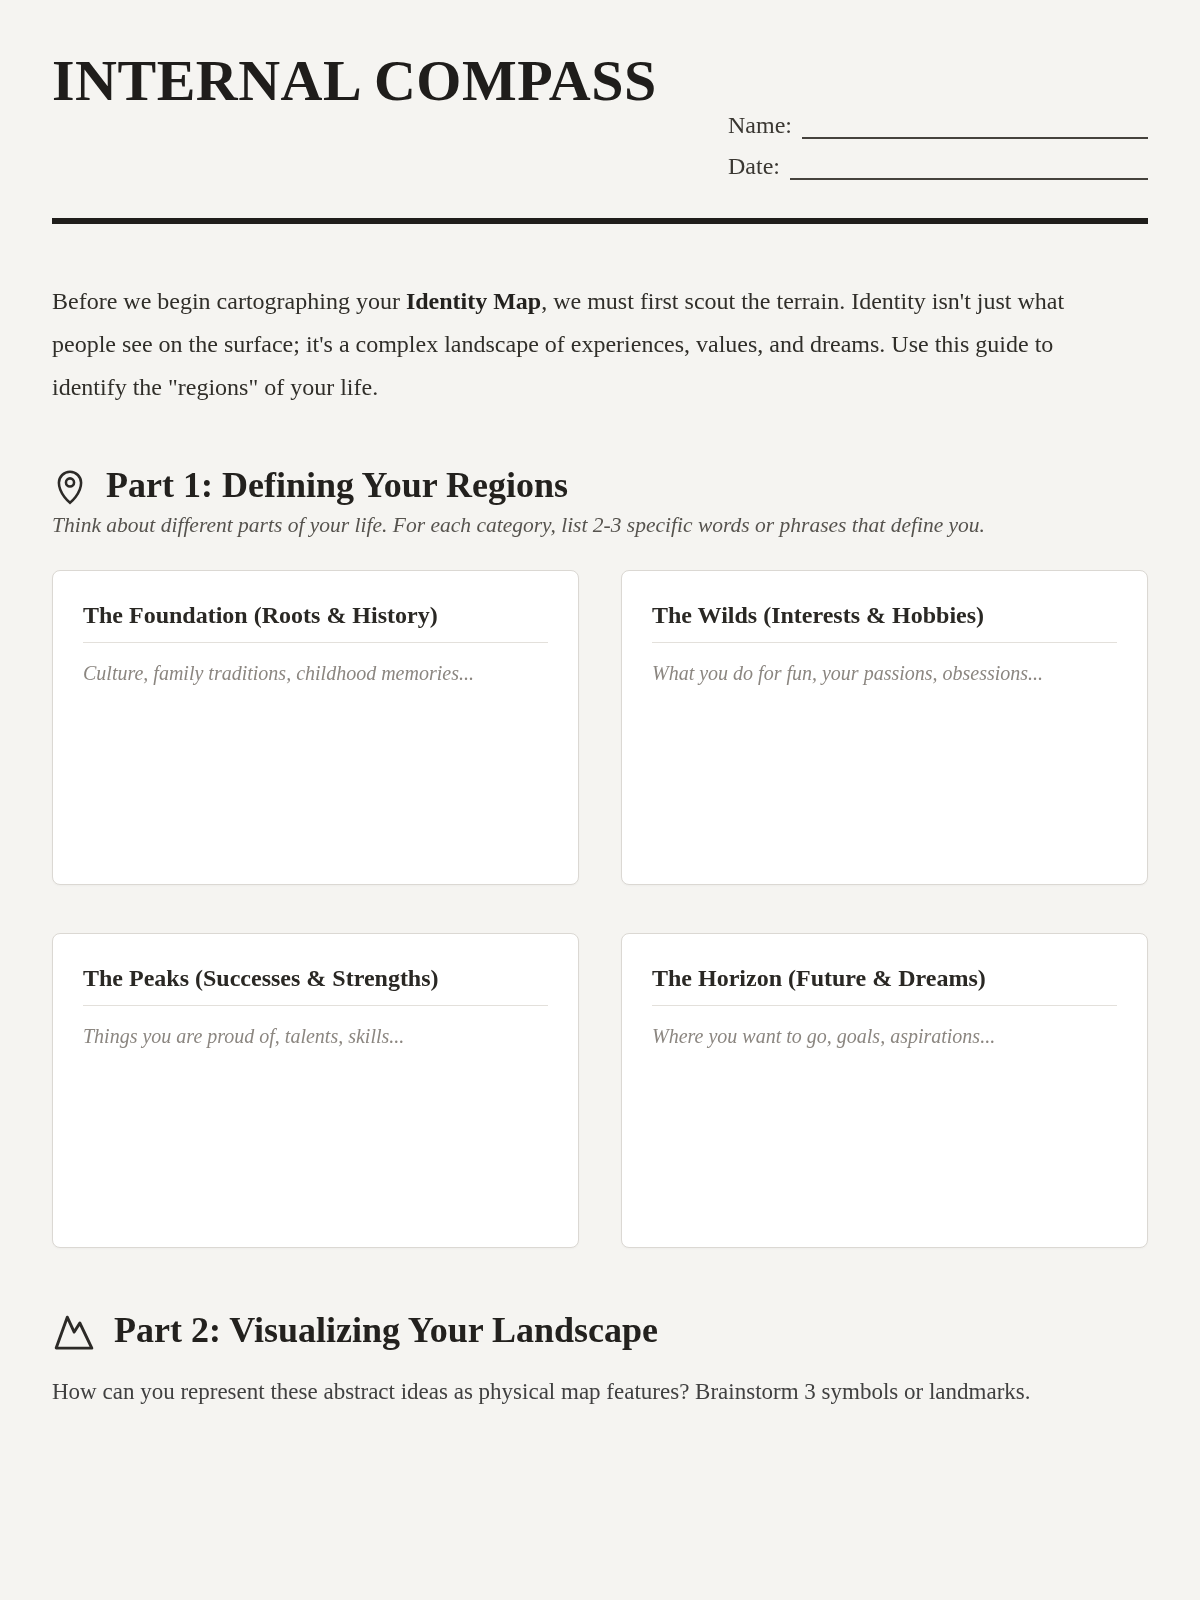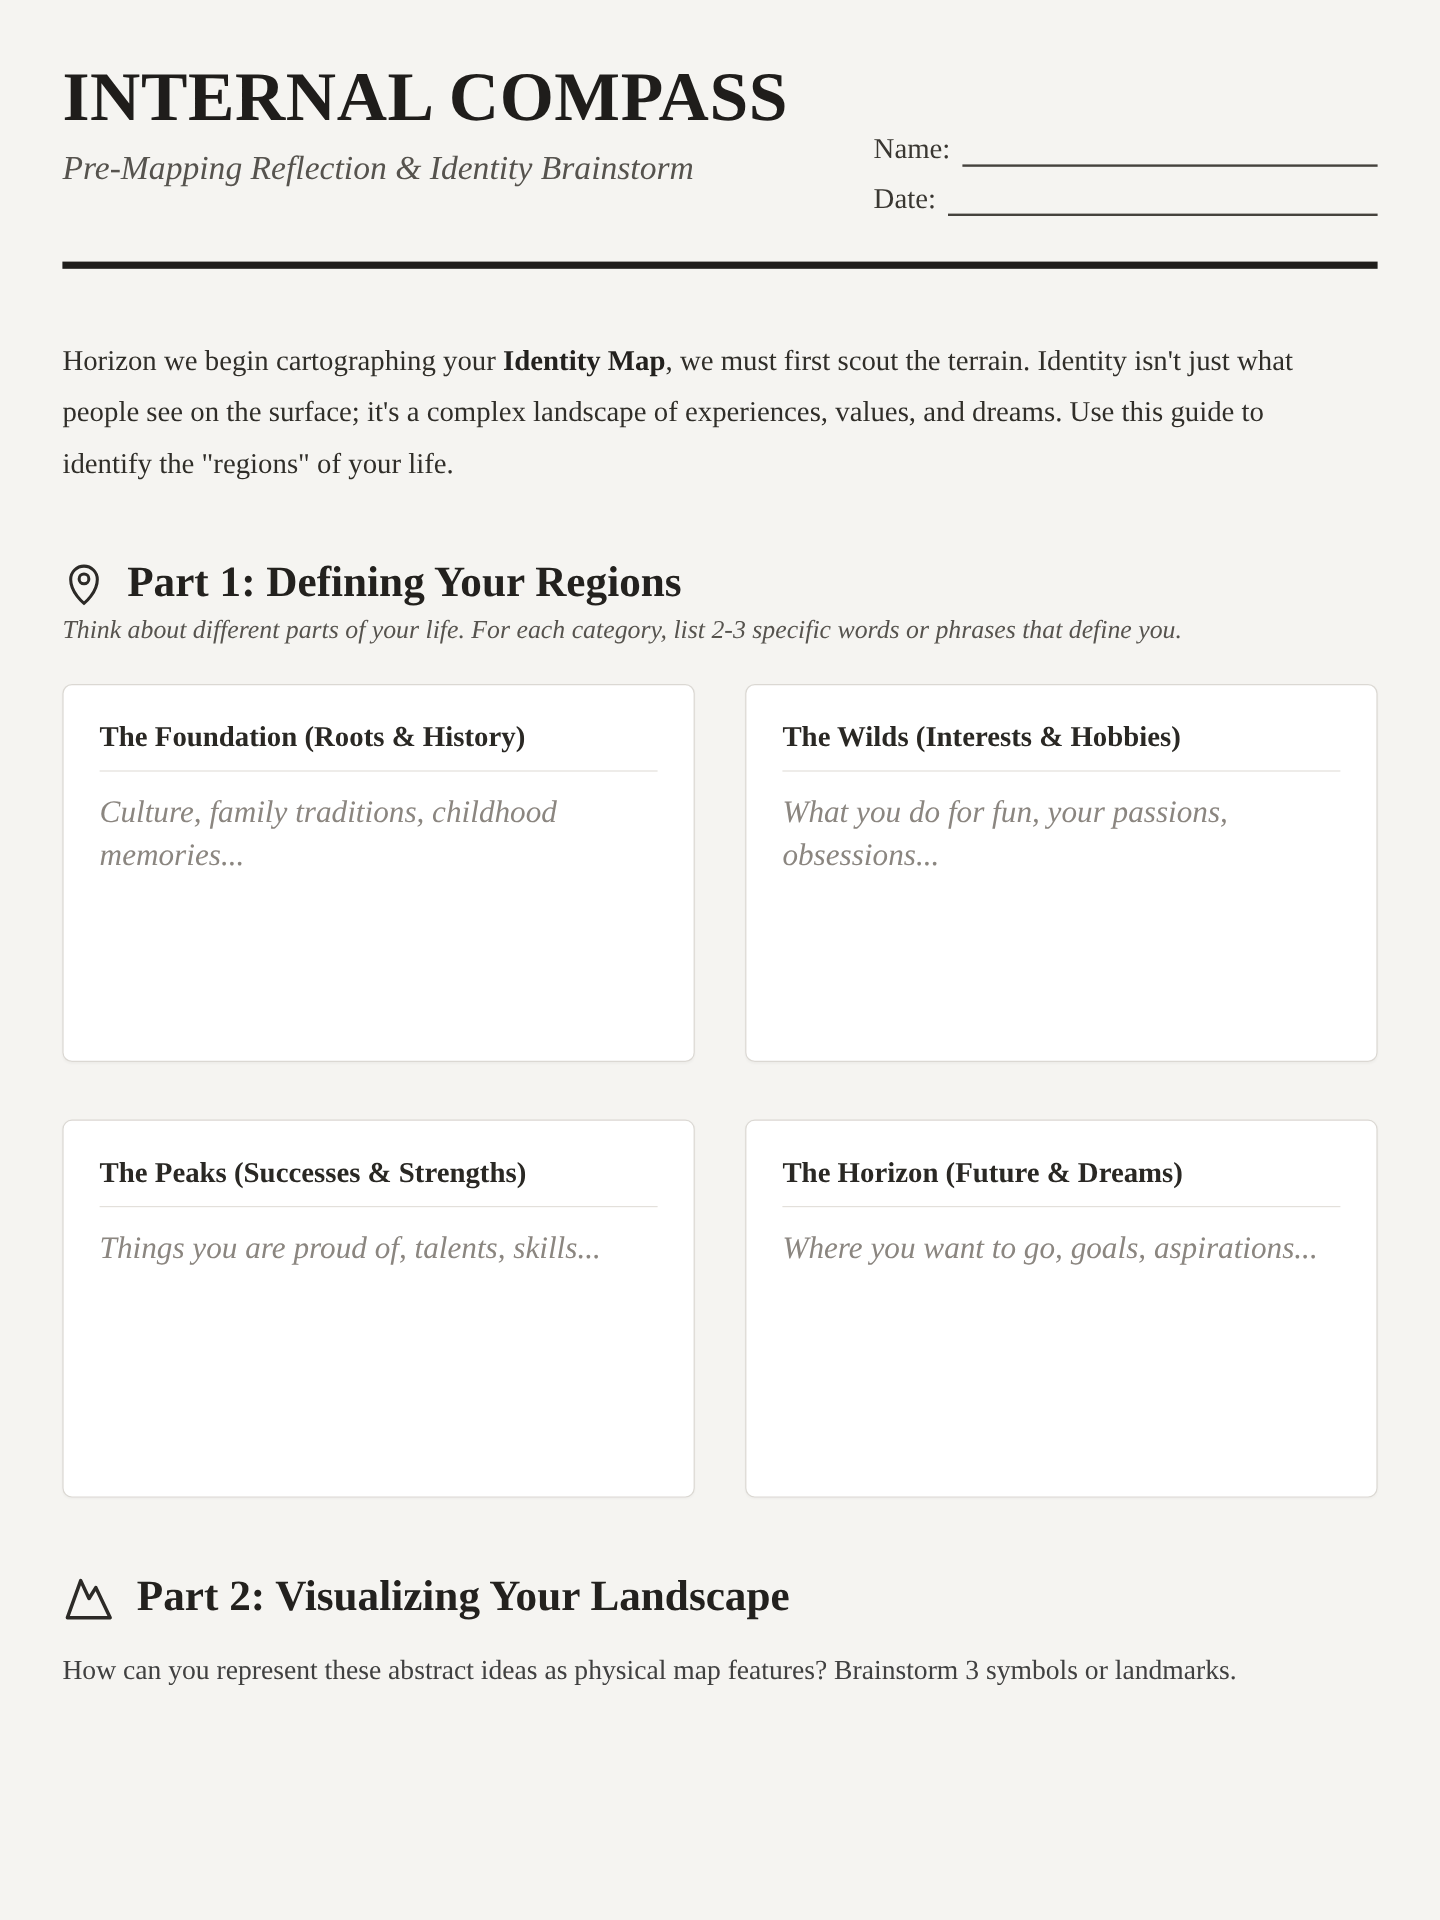--- a/index.html
+++ b/index.html
@@ -71,21 +71,21 @@
     height: 315px;
     padding: 30px 30px 0 30px;
     box-shadow: 0 1px 2px rgba(0,0,0,0.03);
   }
   .region-title {
     font-size: 24px; font-weight: 700; color: #2a2824;
     padding-bottom: 12px; border-bottom: 1px solid #e3e0db;
     line-height: 1.2;
   }
   .region-hint {
-    margin-top: 16px; font-size: 26px; font-style: italic;
+    margin-top: 16px; font-size: 20px; font-style: italic;
     color: #8b8680; line-height: 1.4;
   }
 
   
   .landmark-row { margin-top: 24px; display: flex; gap: 34px; }
   .sketch-box {
     flex: 0 0 158px; height: 170px;
     border: 2px dashed #8f8b85;
     background: transparent;
   }
@@ -103,37 +103,36 @@
   }
 </style>
 </head>
 <body>
 
 <div class="page">
 
   <div class="header">
     <div>
       <div class="doc-title">INTERNAL COMPASS</div>
-      <div class="doc-subtitle">Pre-Mapping Reflection &amp; Identity Brainstorm</div>
     </div>
     <div class="fill-block">
       <div class="fill-row">
         <span class="fill-label">Name:</span>
         <span class="fill-line"></span>
       </div>
       <div class="fill-row">
         <span class="fill-label">Date:</span>
         <span class="fill-line"></span>
       </div>
     </div>
   </div>
 
   <div class="rule"></div>
 
-  <p class="intro"><span>Horizon we begin cartographing your </span><b>Identity Map</b><span>, we must first scout the terrain. Identity isn't just what people see on the surface; it's a complex landscape of experiences, values, and dreams. Use this guide to identify the "regions" of your life.</span></p>
+  <p class="intro"><span>Before we begin cartographing your </span><b>Identity Map</b><span>, we must first scout the terrain. Identity isn't just what people see on the surface; it's a complex landscape of experiences, values, and dreams. Use this guide to identify the "regions" of your life.</span></p>
 
   <div class="section-heading p1">
     <span class="icon">
       <svg width="36" height="42" viewBox="0 0 24 26" fill="none" stroke="currentColor" stroke-width="1.7">
         <path d="M12 24.2 C12 24.2 4.6 18.3 4.6 10.9 A7.4 7.4 0 0 1 19.4 10.9 C19.4 18.3 12 24.2 12 24.2 Z"></path>
         <circle cx="12" cy="10.6" r="2.7"></circle>
       </svg>
     </span>
     <span>Part 1: Defining Your Regions</span>
   </div>

